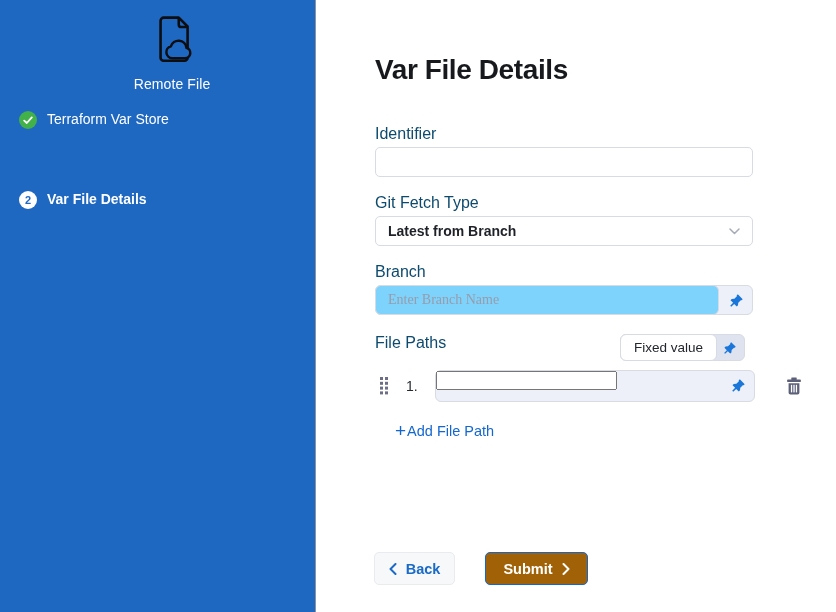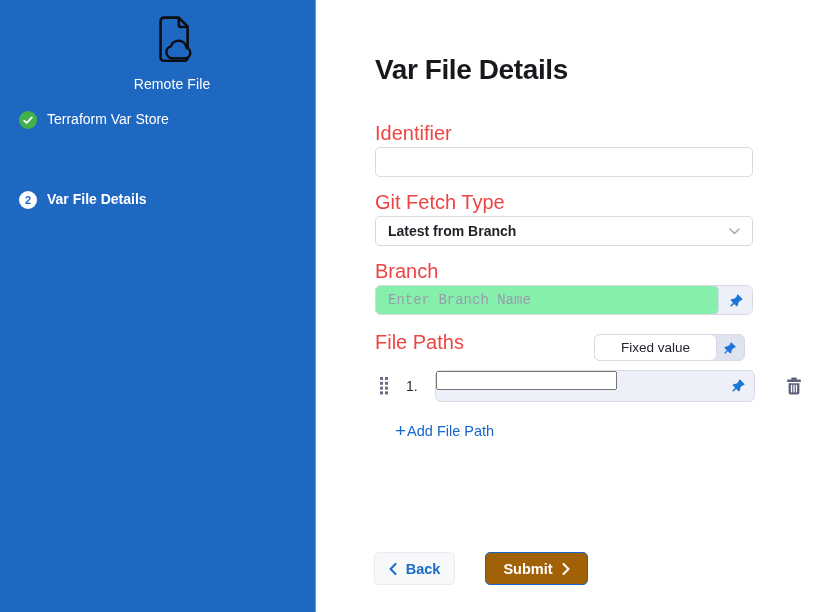--- a/index.html
+++ b/index.html
@@ -39,21 +39,21 @@
 
   
   .main { position: absolute; left: 317px; top: 0; width: 519px; height: 612px; background: #fff; }
   .page-title {
     position: absolute; left: 58px; top: 54px;
     font-size: 28px; font-weight: 600; color: #17191d; letter-spacing: -0.4px;
   }
 
   .group { position: absolute; left: 58px; width: 378px; }
   .g1 { top: 125px; } .g2 { top: 194px; } .g3 { top: 263px; }
-  .field-label { display: block; font-size: 20px; color: #ef4444; line-height: 17px; }
+  .field-label { display: block; font-size: 16px; color: #0c4a6e; line-height: 17px; }
 
   .text-input {
     margin-top: 5px; width: 100%; height: 30px;
     border: 1px solid #d8dae4; border-radius: 5px; background: #fff;
     padding: 0 12px; font-family: "Liberation Sans", sans-serif; font-size: 14px; color: #23262e;
     outline: none;
   }
   .text-input::placeholder { color: #989cab; }
 
   .select {
@@ -65,40 +65,40 @@
   .select .sel-value { font-size: 14px; font-weight: 600; color: #1e2127; }
 
   
   .pin-wrap {
     margin-top: 5px; position: relative; height: 30px;
     background: #edf0f8; border: 1px solid #d8dae4; border-radius: 6px;
   }
   .pin-wrap .inner-input {
     position: absolute; left: -1px; top: -1px; height: calc(100% + 2px);
     width: calc(100% - 32px); margin: 0;
-    border: 1px solid #d8dae4; border-radius: 6px; background: #86efac;
-    padding: 4px 12px; font-family: Liberation Mono, monospace; font-size: 14px; color: #23262e; outline: none;
+    border: 1px solid #d8dae4; border-radius: 6px; background: #7dd3fc;
+    padding: 4px 12px; font-family: Liberation Serif, serif; font-size: 14px; color: #23262e; outline: none;
   }
   .pin-wrap .inner-input::placeholder { color: #989cab; }
   .pin-btn {
     position: absolute; right: 0; top: 0; width: 32px; height: 100%;
     background: transparent; border: none; display: flex; align-items: center; justify-content: center;
     cursor: pointer; padding: 0;
   }
 
   
   .fp-head { position: absolute; left: 58px; top: 334px; width: 378px; height: 27px;
     display: flex; align-items: flex-start; justify-content: space-between; }
   .fv-group {
     display: flex; align-items: stretch; height: 27px; margin-right: 8px;
     background: #dfe3f0; border: 1px solid #d8dae4; border-radius: 6px;
   }
   .fv-btn {
     background: #fff; border: 1px solid #d8dae4; border-radius: 6px; margin: -1px;
-    padding: 0 26px; font-family: "Liberation Sans", sans-serif; font-size: 13.5px; color: #23262e; cursor: pointer;
+    padding: 0 13px; font-family: "Liberation Sans", sans-serif; font-size: 13.5px; color: #23262e; cursor: pointer;
   }
   .fv-pin { width: 28px; background: transparent; border: none; display: flex; align-items: center; justify-content: center; cursor: pointer; padding: 0; }
 
   .fp-row { position: absolute; left: 58px; top: 369px; width: 461px; height: 33px;
     display: flex; align-items: center; }
   .drag-handle { width: 9px; margin-left: 5px; cursor: grab; display: block; height: 17px; position: relative; }
   .drag-handle i {
     position: absolute; left: 0; top: 0; width: 2.5px; height: 2.5px; background: #6b6e85;
     box-shadow: 5px 0 #6b6e85, 0 4.8px #6b6e85, 5px 4.8px #6b6e85,
                 0 9.6px #6b6e85, 5px 9.6px #6b6e85, 0 14.4px #6b6e85, 5px 14.4px #6b6e85;

